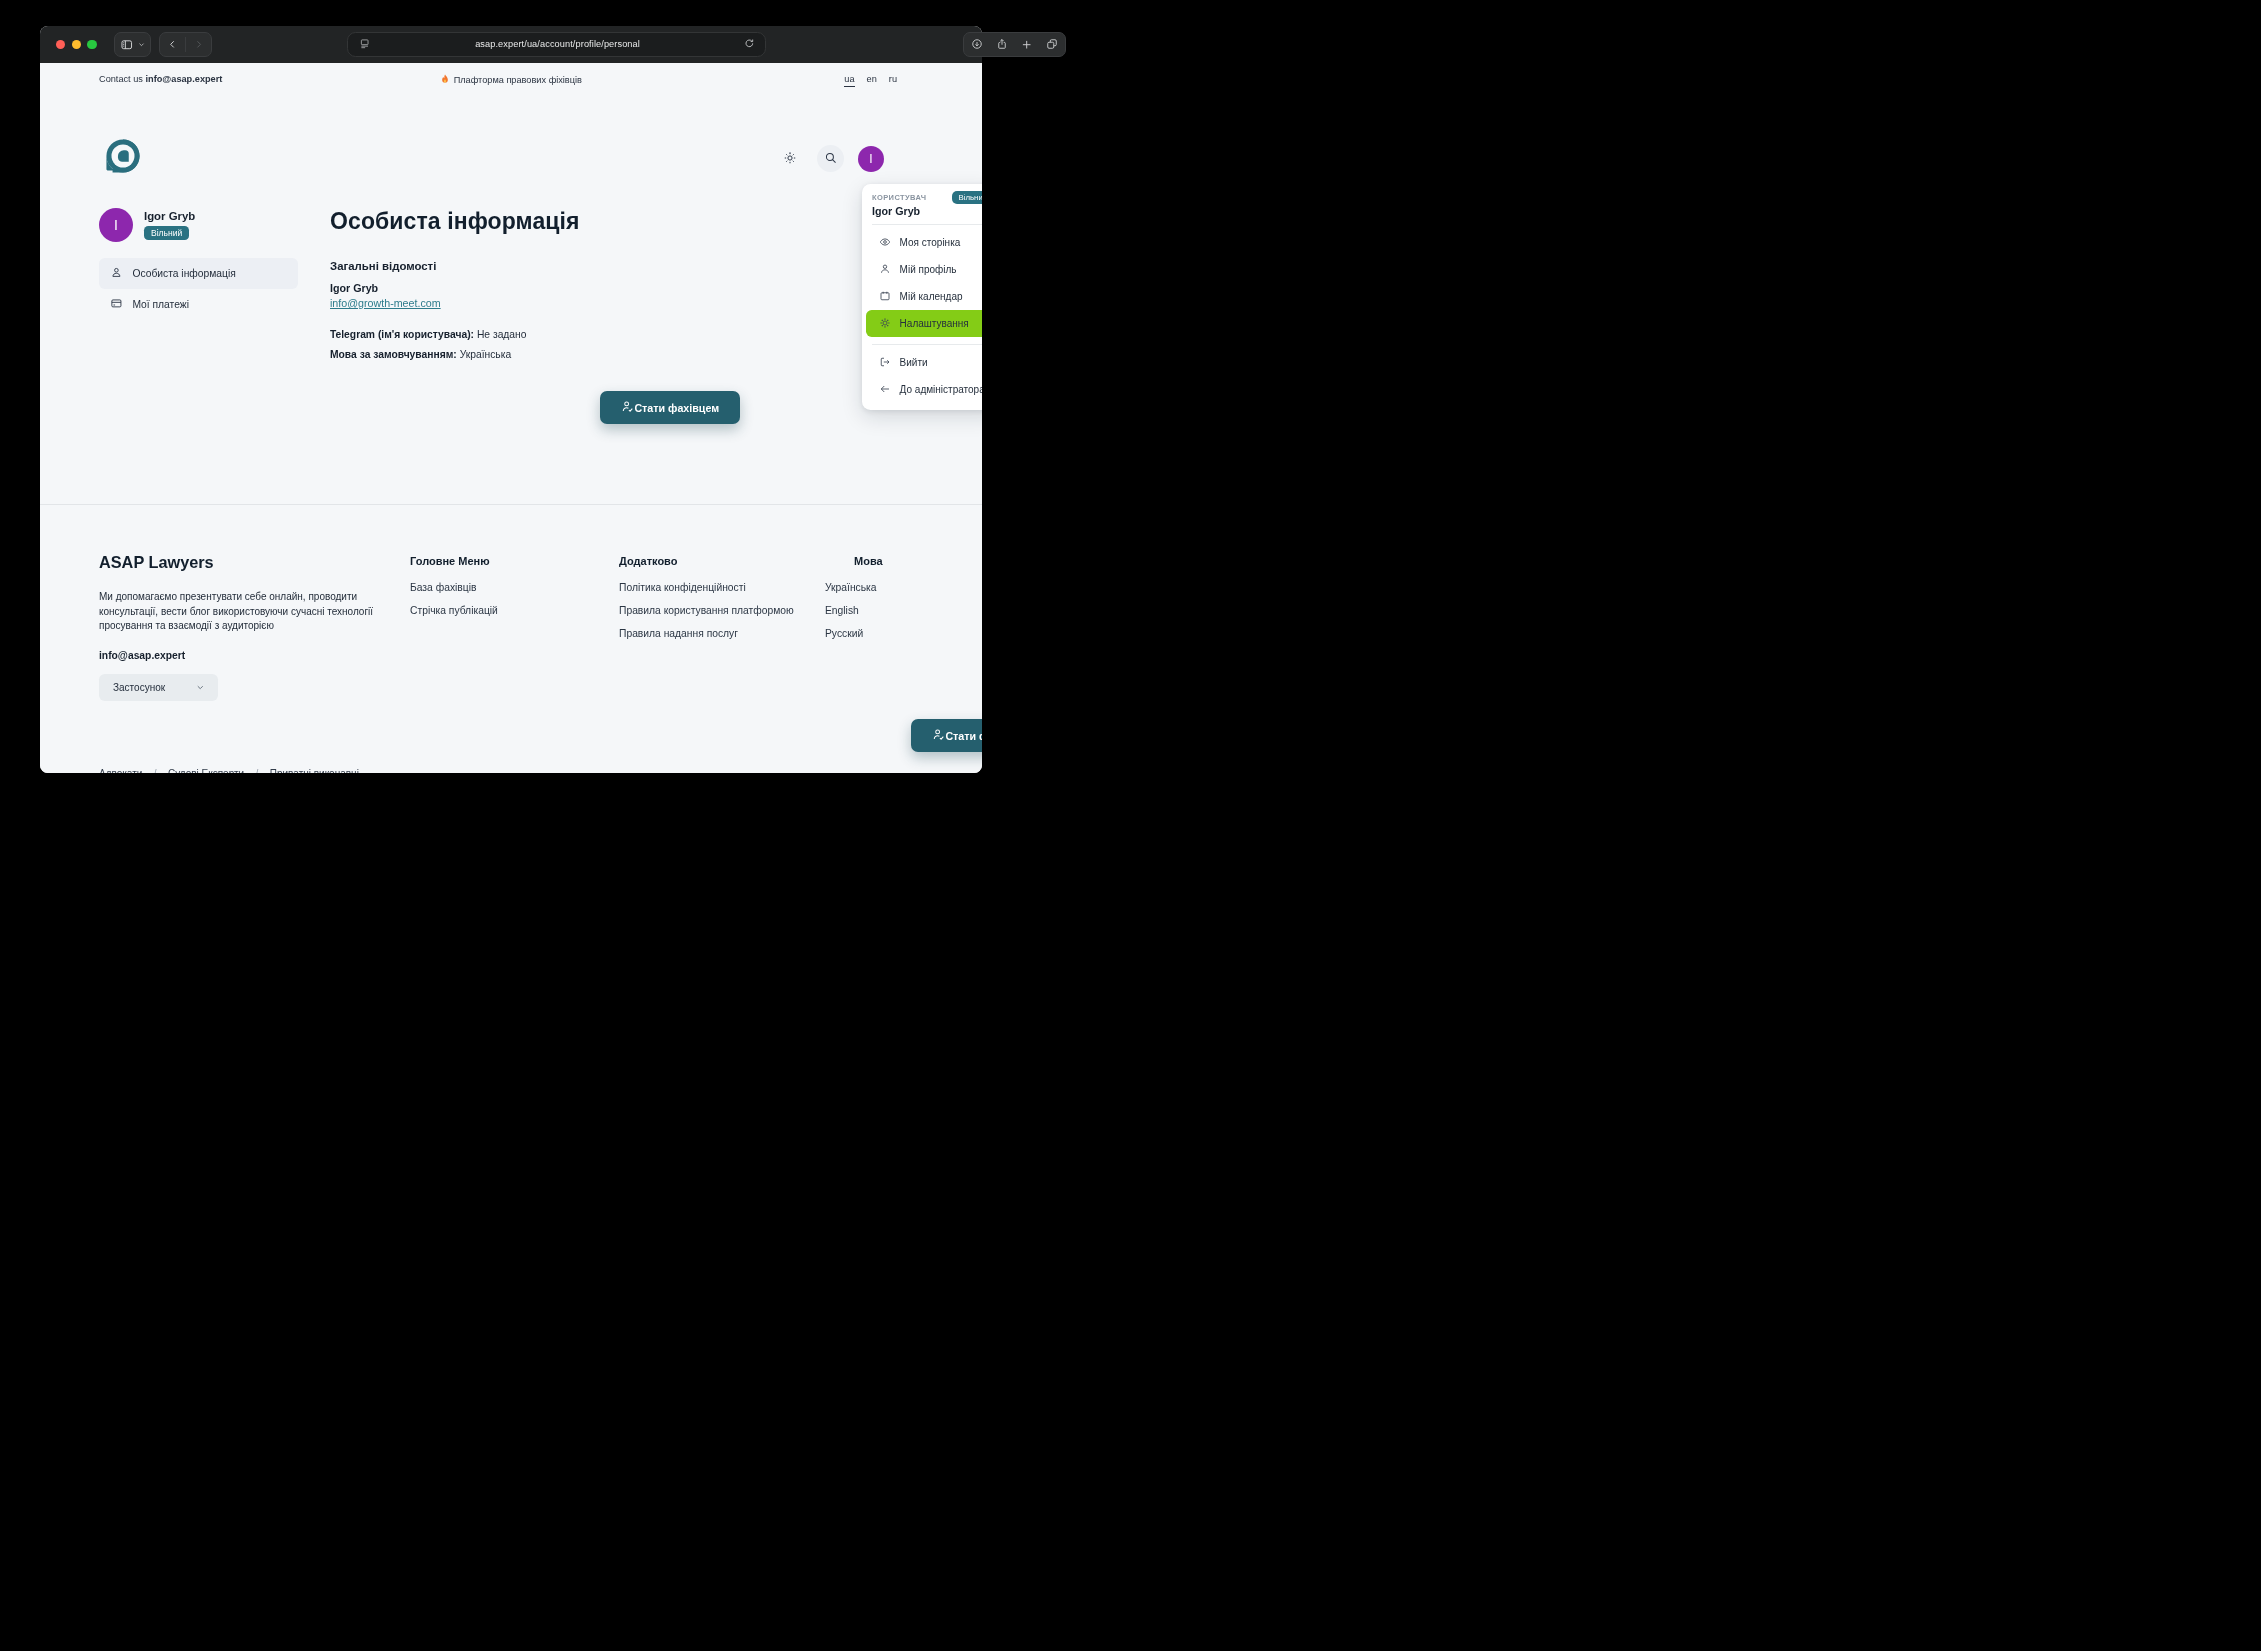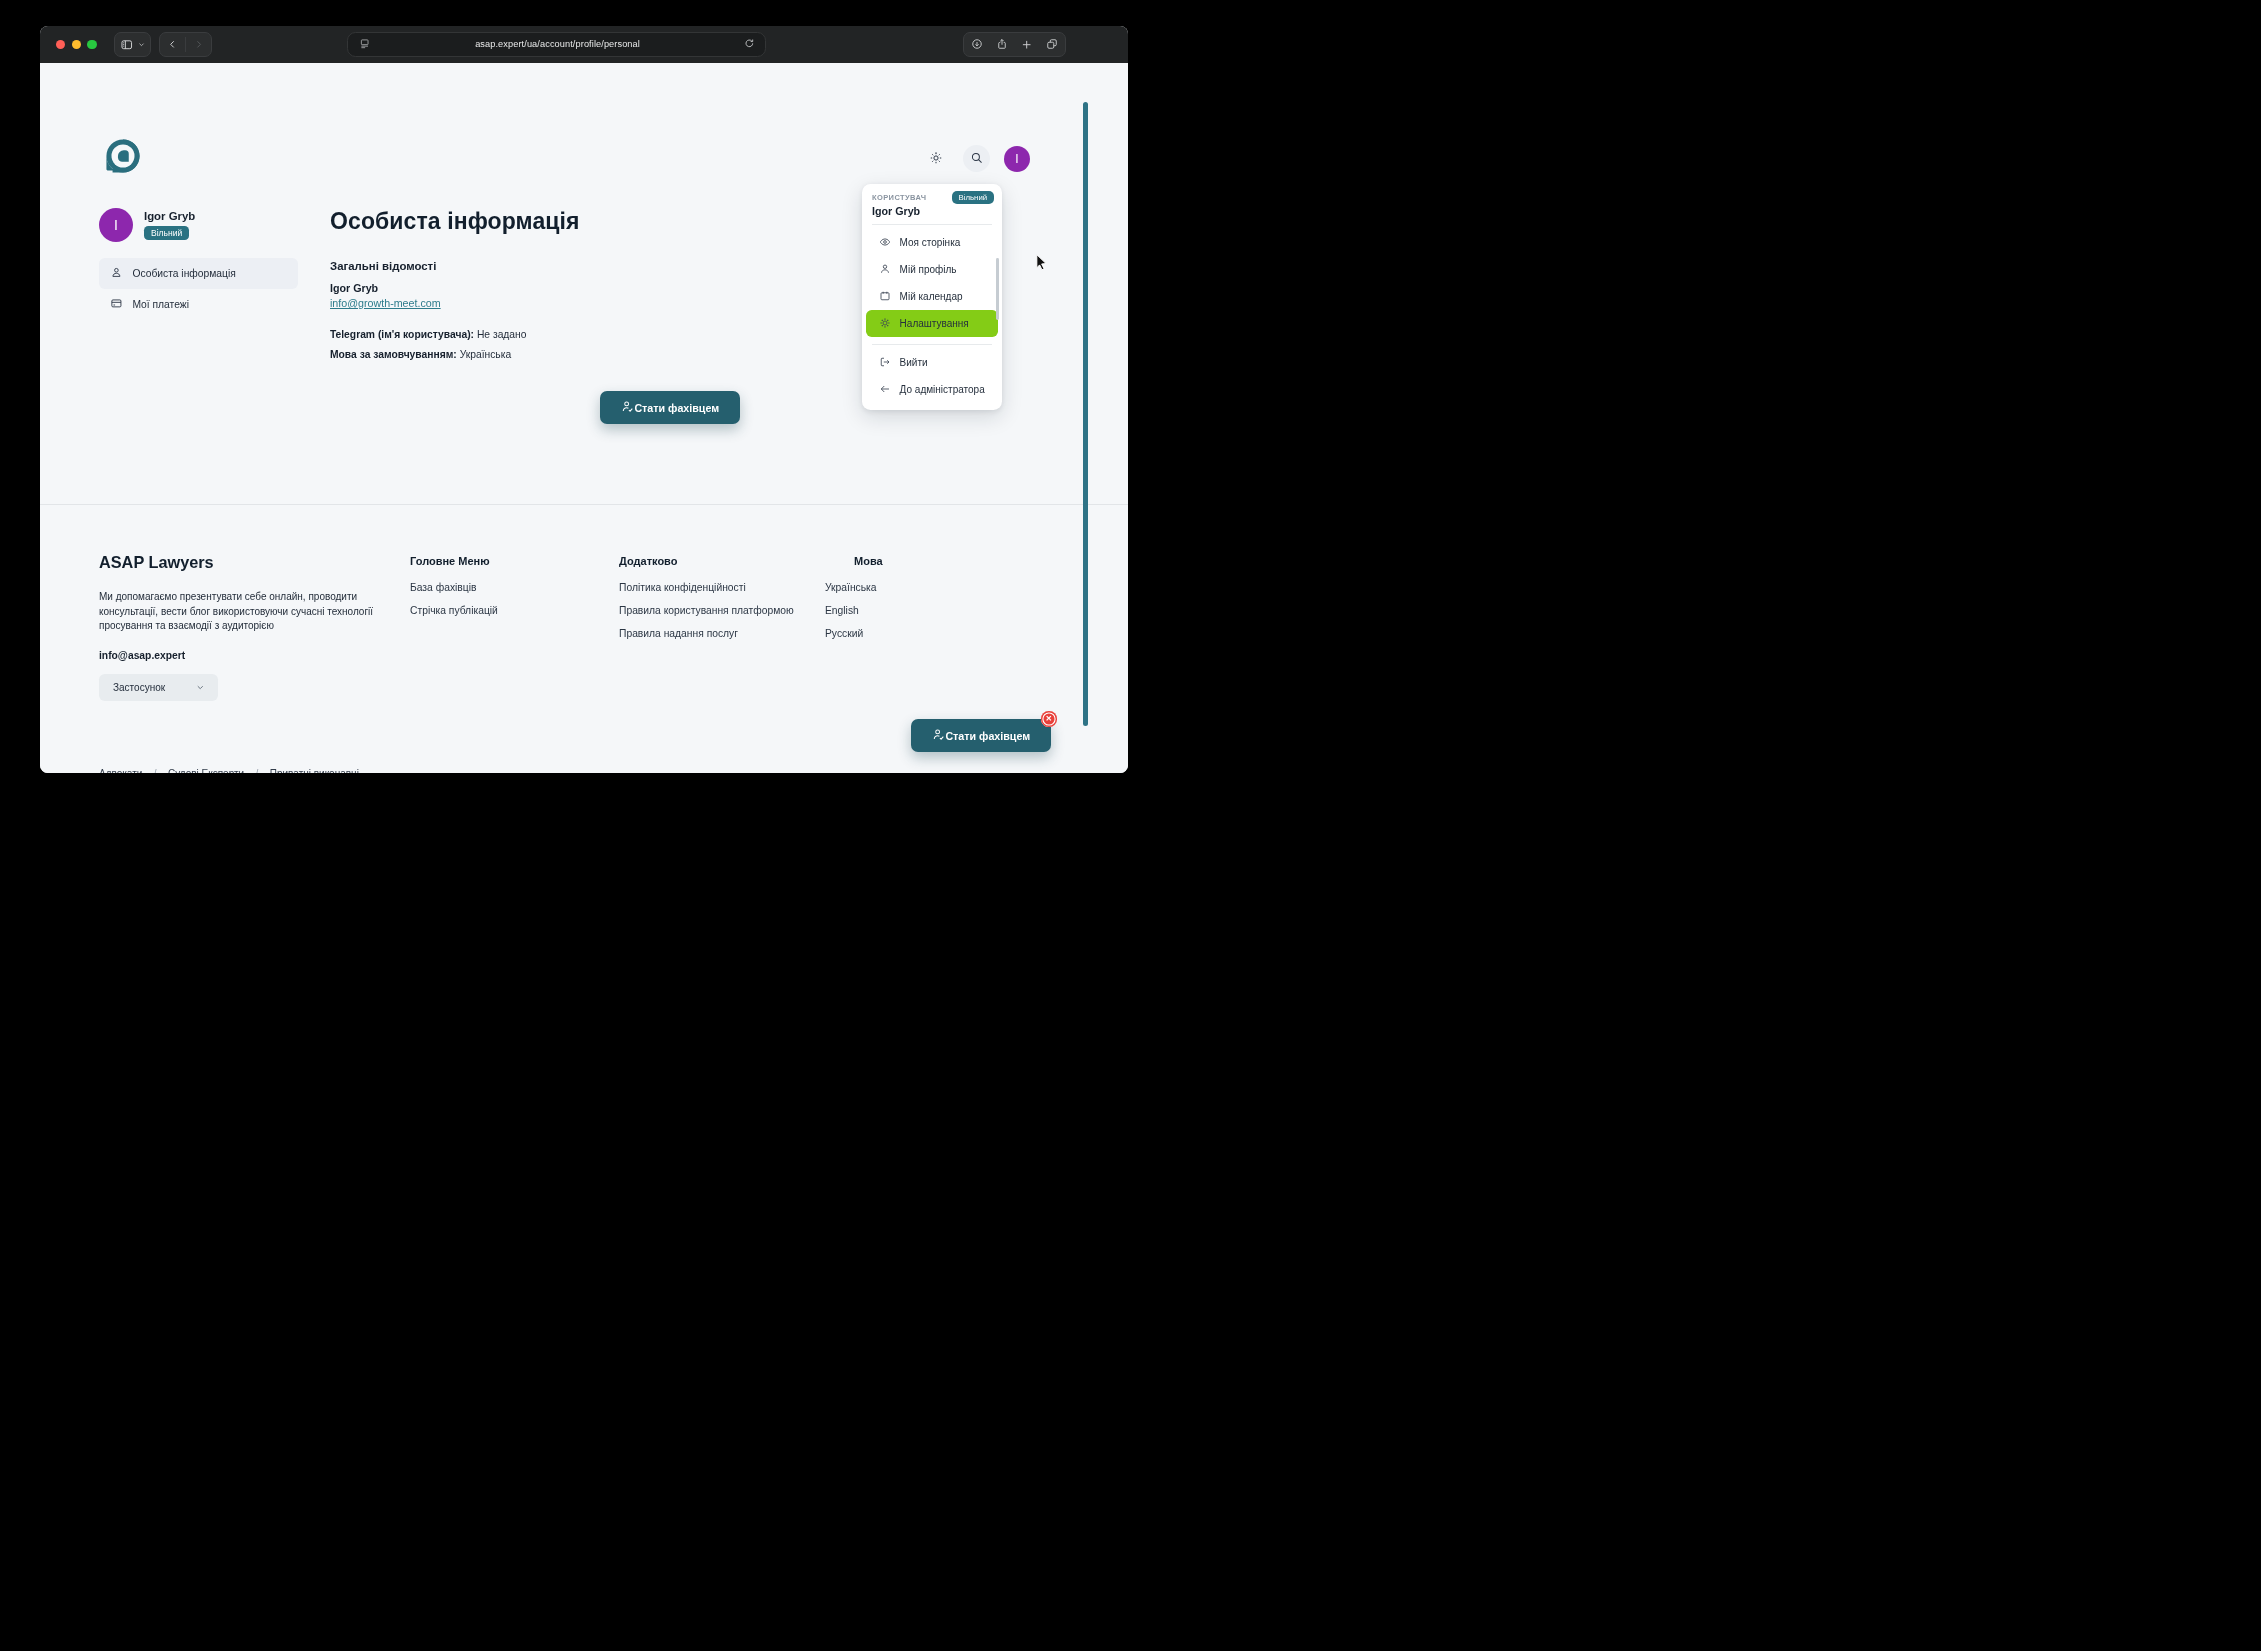--- a/index.html
+++ b/index.html
@@ -1,17 +1,17 @@
 <!DOCTYPE html>
 <html style="font-size:11.4px"><head>
 <meta charset="utf-8">
 <style>
   * { margin:0; padding:0; box-sizing:border-box; }
   html,body { width:1131px; height:826px; background:#000; font-family:"Liberation Sans", sans-serif; overflow:hidden; }
-  .window { position:absolute; left:40px; top:26px; width:1088px; height:747px; border-radius:7.8px; background:#f5f7f9; box-shadow:0 14px 43px rgba(0,0,0,.55); }
+  .window { position:absolute; left:40px; top:26px; width:942px; height:747px; border-radius:7.8px; background:#f5f7f9; box-shadow:0 14px 43px rgba(0,0,0,.55); }
 
   
   .toolbar { position:absolute; left:0; top:0; right:0; height:37px; background:#222425; border-radius:7.8px 7.8px 0 0; }
   .tlights { position:absolute; left:16.3px; top:14px; display:flex; gap:6.4px; }
   .tlight { width:9.2px; height:9.2px; border-radius:50%; }
   .pill { position:absolute; top:5.7px; height:25.6px; background:#2c2e2f; border:0.7px solid #3a3c3e; border-radius:7px; display:flex; align-items:center; justify-content:center; color:#d6d7d8; }
   .pill svg { display:block; }
   .urlbar { position:absolute; left:307px; top:5.7px; width:419px; height:25.6px; background:#1b1d1e; border:0.7px solid #333536; border-radius:8.5px; display:flex; align-items:center; color:#e9eaea; }
   .urlbar .url-text { flex:1; text-align:center; font-size:9.2px; letter-spacing:0.1px; }
   .dim { color:#56595c; }
@@ -173,20 +173,39 @@
         <svg width="12" height="12" viewBox="0 0 24 24" fill="none" stroke="#cfd1d2" stroke-width="1.8">
             <rect x="8.5" y="3.5" width="12" height="12" rx="2.5"></rect>
             <rect x="3.5" y="8.5" width="12" height="12" rx="2.5" fill="#2c2e2f"></rect>
           </svg>
       </div>
     </div>
   </div>
 
   <div class="page">
 
+    <div class="utilbar">
+      <div class="util-left">
+        <span>Contact us</span>
+        <b>info@asap.expert</b>
+      </div>
+      <div class="util-center">
+        <span class="flame">
+          <svg width="10" height="11.4" viewBox="0 0 24 28">
+              <path fill="#f2762e" d="M12 1c2.5 4 7 7 7 13a7 7 0 0 1-14 0c0-2.6 1.2-4.6 2.6-6.6.6 1.4 1.7 2.7 3.1 3.1-.8-2.8-.3-6.6 1.3-9.5z"></path>
+              <path fill="#fcbf49" d="M12 13c1.4 1.6 3 2.7 3 5a3 3 0 0 1-6 0c0-2 1.6-3.3 3-5z"></path>
+            </svg>
+        </span><span>Плафторма правових фіхівців</span>
+      </div>
+      <div class="langs">
+        <span class="lang active">ua</span>
+        <span class="lang">en</span>
+        <span class="lang">ru</span>
+      </div>
+    </div>
 
     <div class="logo">
       <svg width="36" height="36" viewBox="0 0 50 50">
           <path fill="#2a6e7e" d="M25 2a23 23 0 1 1-23 23v18.5A1.5 1.5 0 0 0 3.5 45H25z" transform="rotate(0 25 25)"></path>
           <path fill="#2a6e7e" d="M25 2C12.3 2 2 12.3 2 25c0 7.2 3.3 13.6 8.5 17.8V48h14.8C37.9 48 48 37.7 48 25S37.7 2 25 2z"></path>
           <circle cx="25" cy="25" r="16" fill="#f5f7f9"></circle>
           <path fill="#2a6e7e" d="M18 25a8 8 0 0 1 8-8h2a5 5 0 0 1 5 5v11h-9a6 6 0 0 1-6-6z"></path>
         </svg>
     </div>
 

